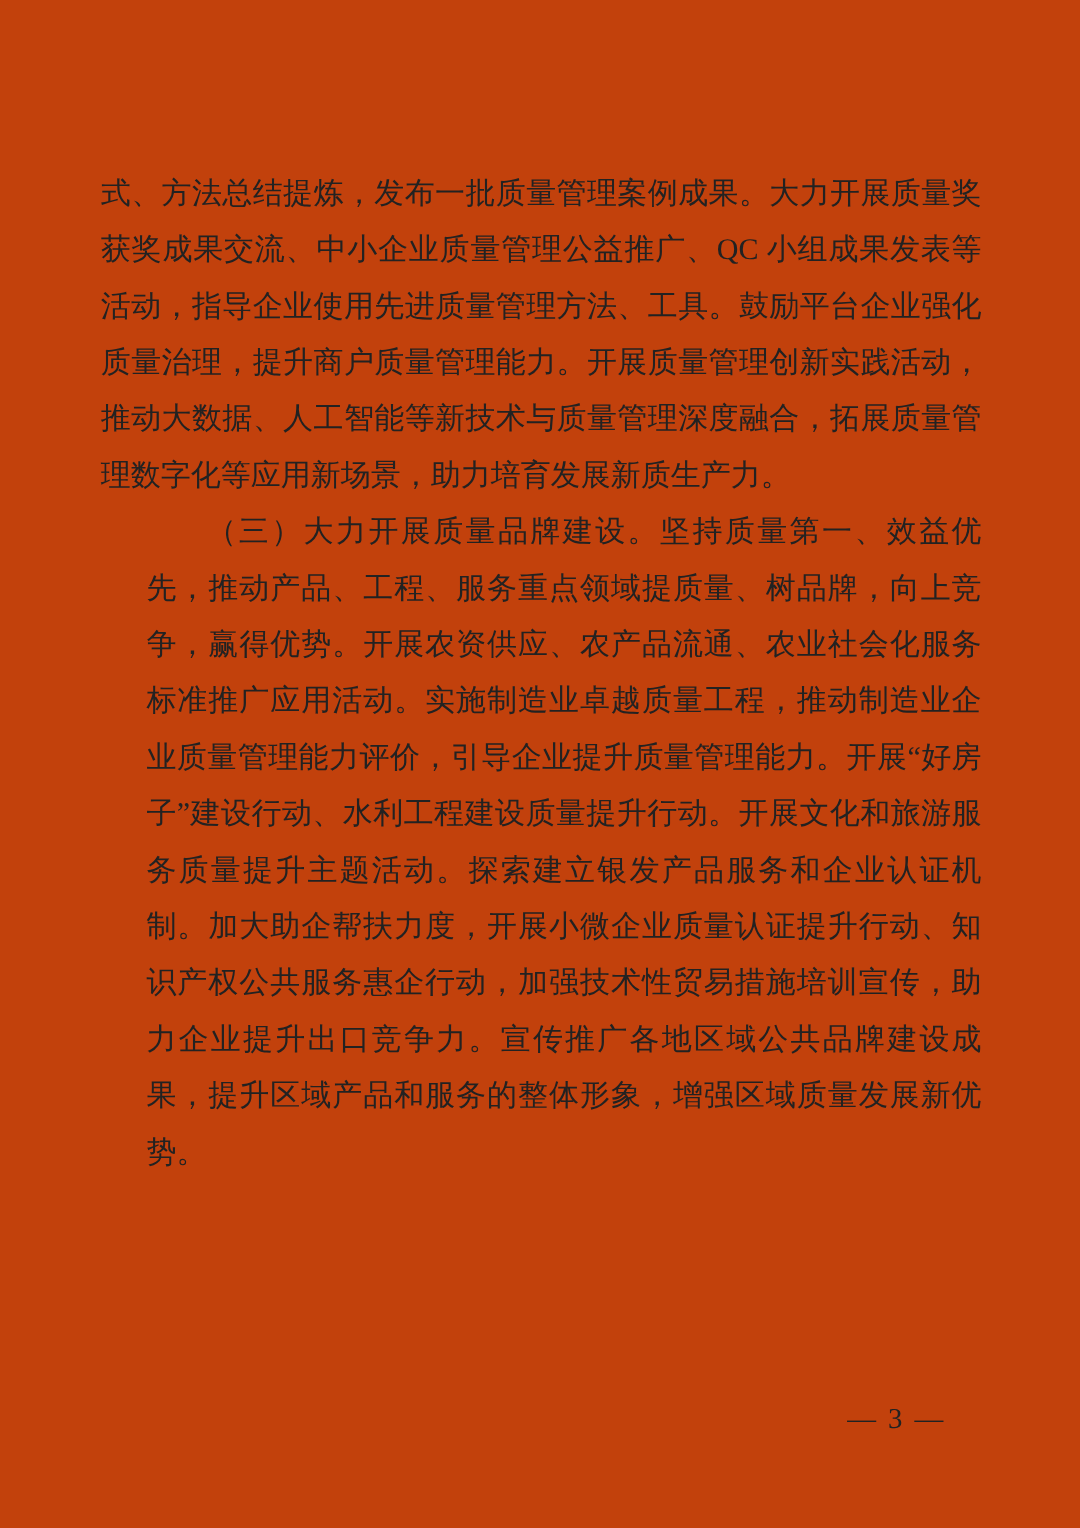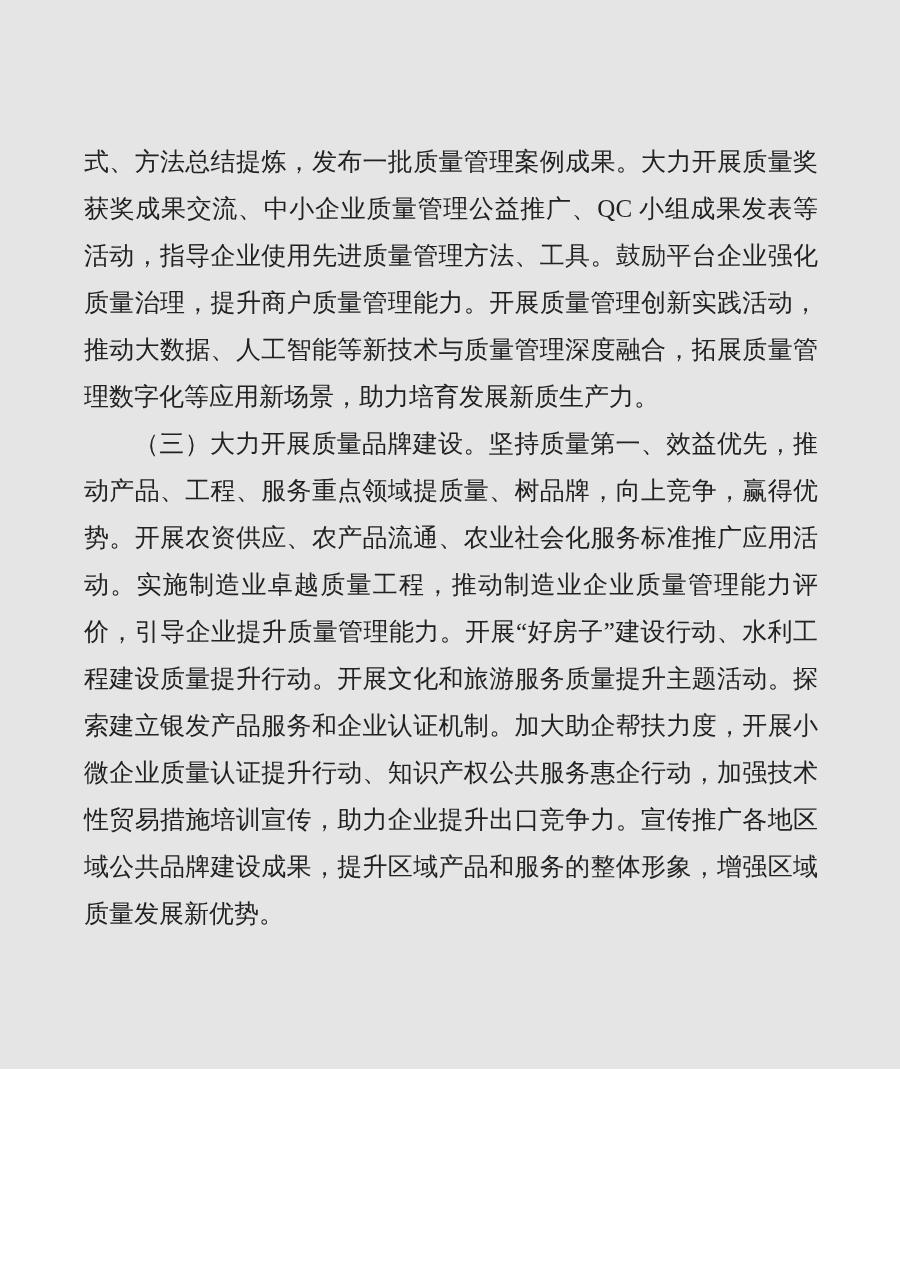--- a/index.html
+++ b/index.html
@@ -8,40 +8,41 @@
     background: #ffffff;
   }
   body {
     width: 900px;
     height: 1273px;
     font-family: "Liberation Serif", "DejaVu Serif", serif;
   }
   .page {
     position: relative;
     width: 900px;
-    height: 1069px;
-    background: #e5e5e5;
+    height: 1273px;
+    background: #c2410c;
     overflow: hidden;
   }
   .doc-body {
     position: absolute;
     left: 84px;
     top: 138px;
     width: 734px;
     color: #222222;
     font-size: 25px;
     line-height: 47px;
     text-align: justify;
     text-justify: inter-ideograph;
   }
   .para {
     margin: 0;
   }
   .para.indented {
     text-indent: 2em;
+    margin-left: 38px;
   }
   .page-number {
     position: absolute;
     right: 112px;
     top: 1168px;
     font-size: 24px;
     line-height: 30px;
     color: #222222;
     letter-spacing: 2px;
     white-space: nowrap;

